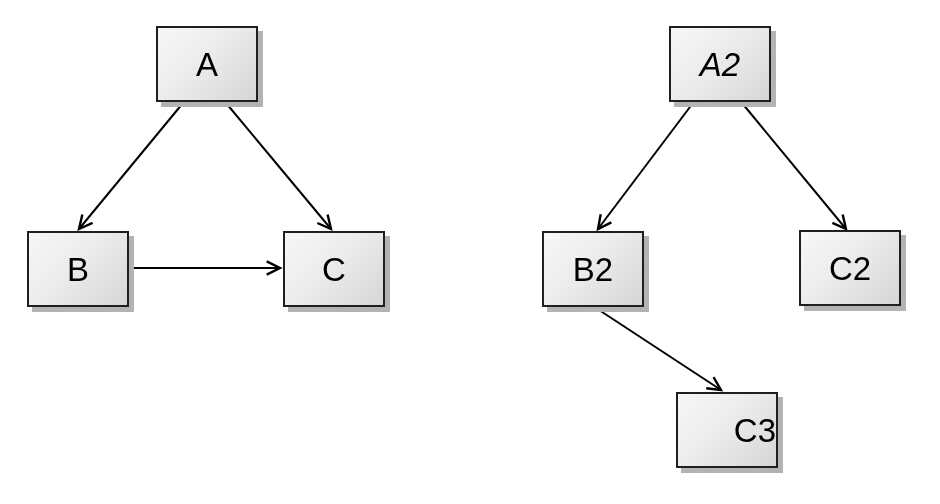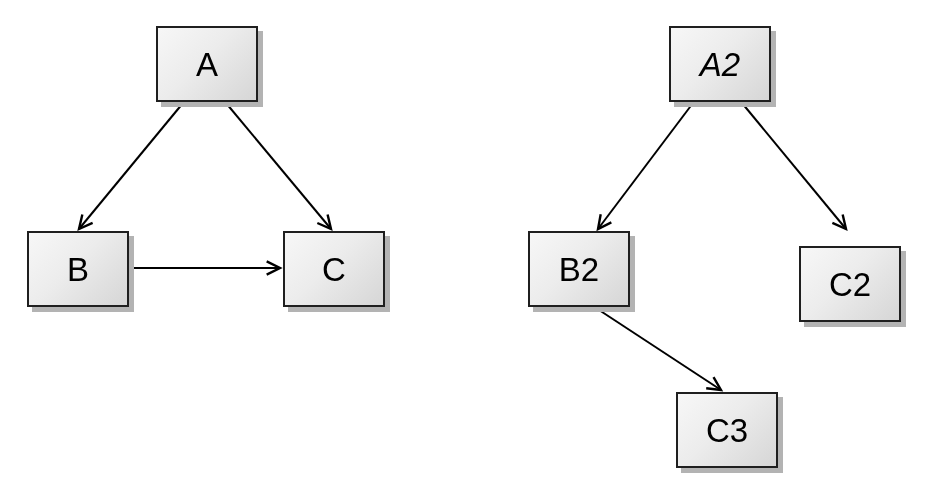--- a/index.html
+++ b/index.html
@@ -39,23 +39,23 @@
     font-size: 33px;
     color: #000000;
     line-height: 1;
     user-select: none;
   }
   
   #node-A  { left: 156px; top: 26px; }
   #node-B  { left: 27px;  top: 231px; }
   #node-C  { left: 283px; top: 231px; }
   #node-A2 { left: 669px; top: 26px; font-style: italic; }
-  #node-B2 { left: 528px; top: 231px; }
-  #node-C2 { left: 799px; top: 246px; }
-  #node-C3 { left: 676px; top: 392px; }
+  #node-B2 { left: 542px; top: 231px; }
+  #node-C2 { left: 799px; top: 230px; }
+  #node-C3 { left: 676px; top: 392px; justify-content: flex-end; }
   .edge {
     stroke: #000000;
     stroke-width: 2;
     fill: none;
   }
 </style>
 </head>
 <body>
 
 <div class="canvas">

